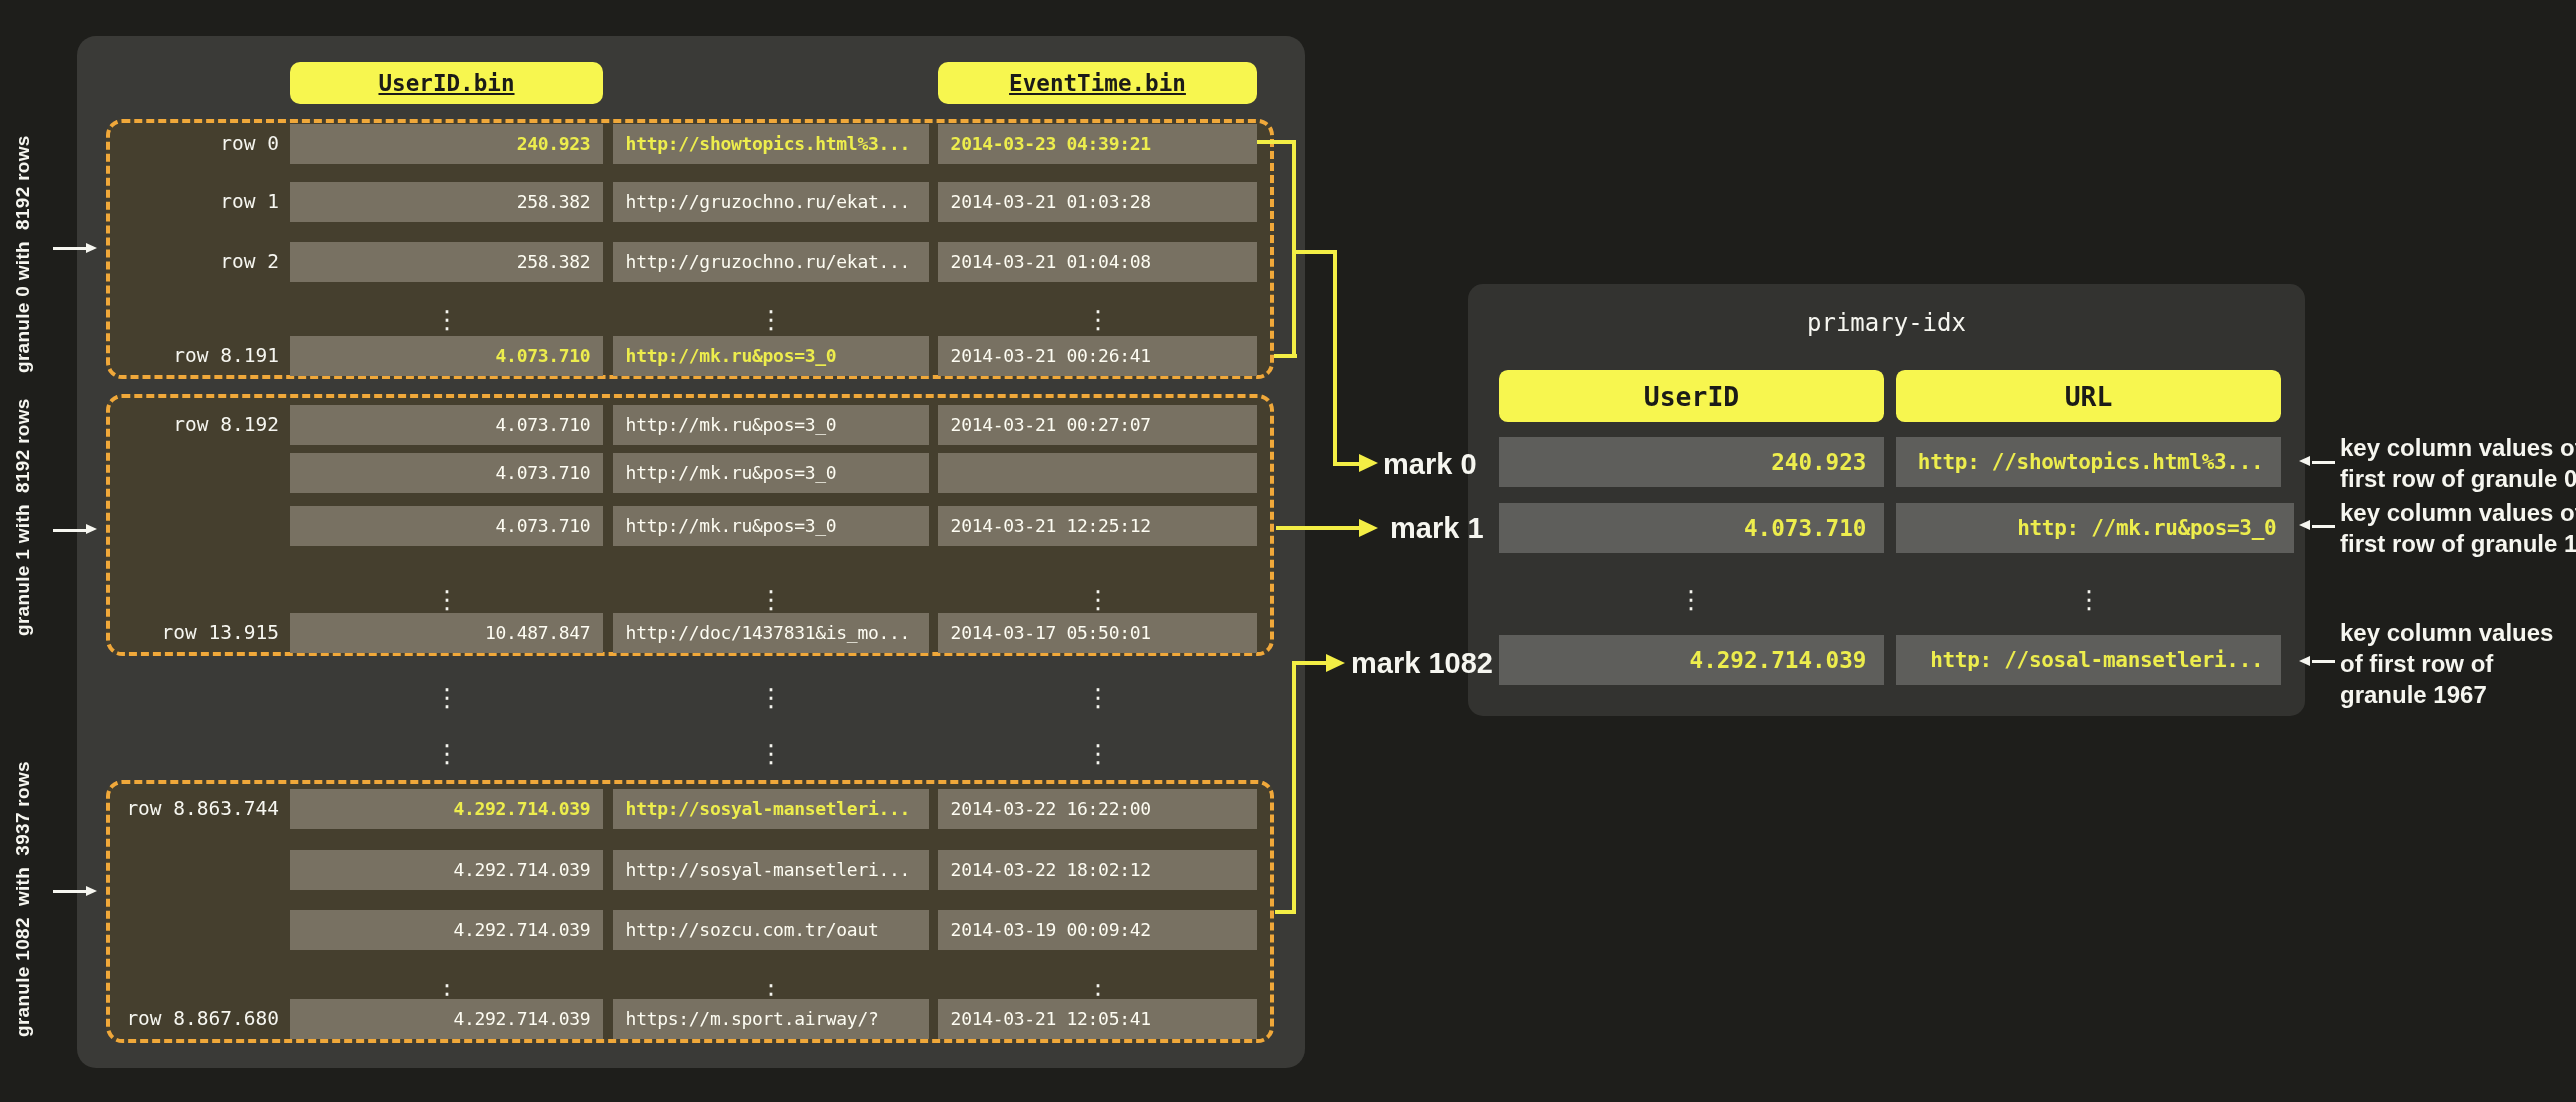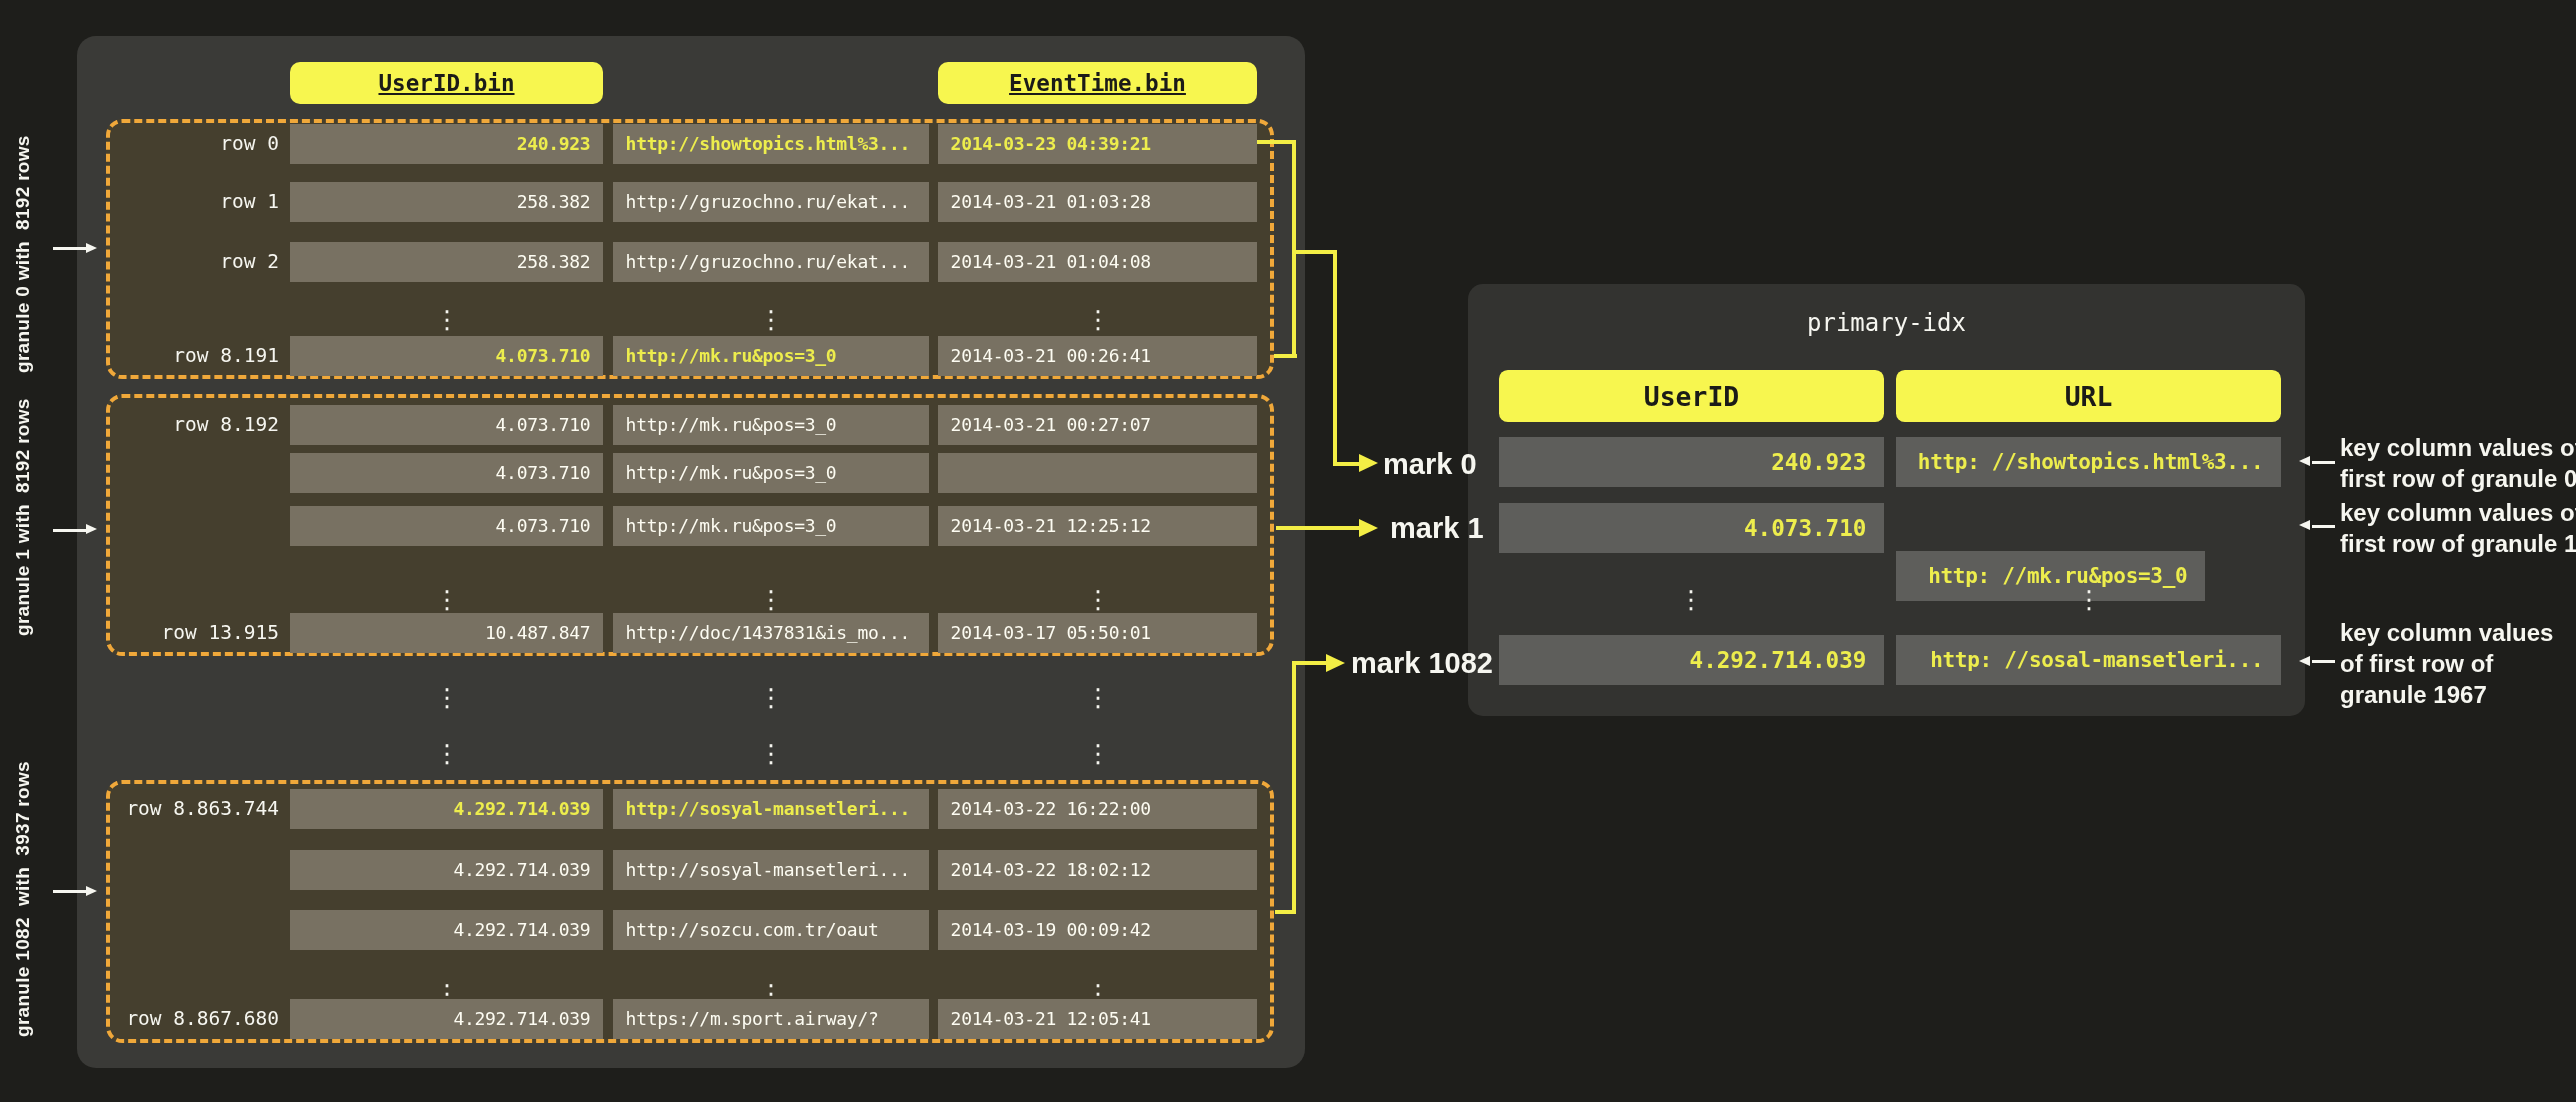--- a/index.html
+++ b/index.html
@@ -155,21 +155,21 @@
     <div class="yarrow" style="left: 1359px; top: 519px;"></div>
     <div class="yarrow" style="left: 1326px; top: 654px;"></div>
     <div class="mark" style="left: 1383px; top: 464px;">mark 0</div>
     <div class="mark" style="left: 1390px; top: 528px;">mark 1</div>
     <div class="mark" style="left: 1351px; top: 663px;">mark 1082</div>
     <div class="pbtn" style="left: 1499px; top: 370px; width: 385px; height: 52px;">UserID</div>
     <div class="pbtn" style="left: 1896px; top: 370px; width: 385px; height: 52px;">URL</div>
     <div class="pcell uid" style="left: 1499px; top: 437px; width: 385px;">240.923</div>
     <div class="pcell url" style="left: 1896px; top: 437px; width: 385px;">http: //showtopics.html%3...</div>
     <div class="pcell uid" style="left: 1499px; top: 503px; width: 385px;">4.073.710</div>
-    <div class="pcell url" style="left: 1896px; top: 503px; width: 309px; margin-top: 48px;">http: //mk.ru&amp;pos=3_0</div>
+    <div class="pcell url" style="left: 1896px; top: 503px; width: 398px;">http: //mk.ru&amp;pos=3_0</div>
     <div class="pdots" style="left: 1691px; top: 575px;">⋮</div>
     <div class="pdots" style="left: 2089px; top: 575px;">⋮</div>
     <div class="pcell uid" style="left: 1499px; top: 635px; width: 385px;">4.292.714.039</div>
     <div class="pcell url" style="left: 1896px; top: 635px; width: 385px;">http: //sosal-mansetleri...</div>
     <div class="ann" style="top: 432px;">
       <div class="aline">key column values of</div>
       <div class="aline">first row of granule 0</div>
     </div>
     <div class="wline" style="left: 2312px; top: 461px; width: 22.6px;"></div>
     <div class="warrow-l" style="left: 2299px; top: 456px;"></div>

